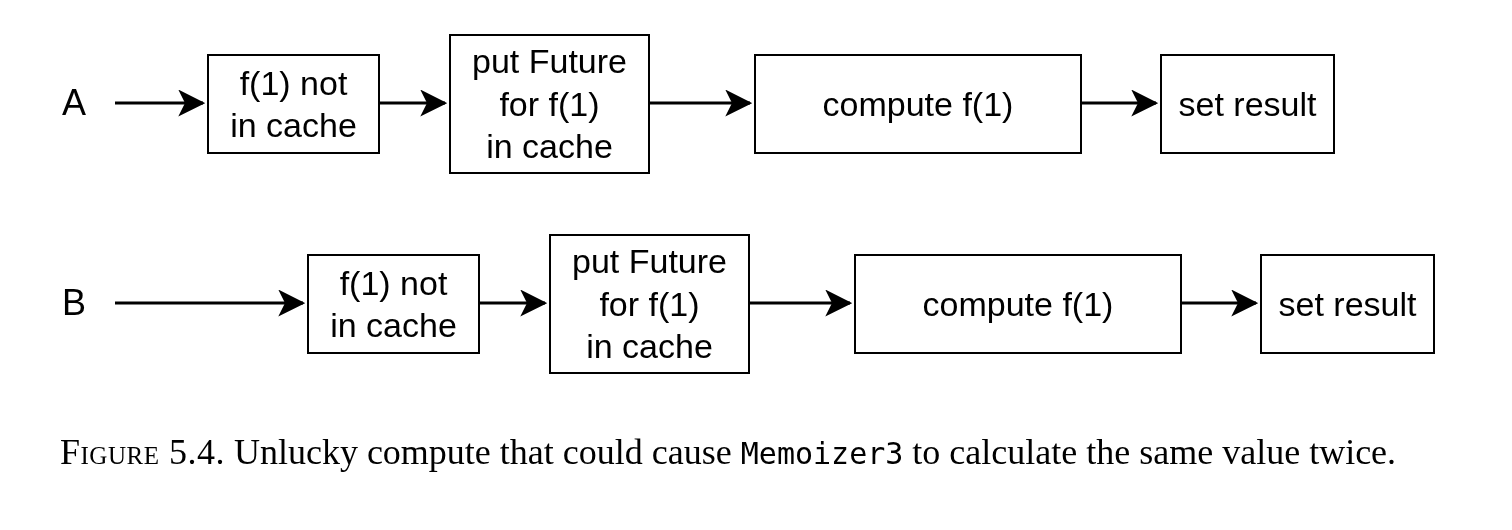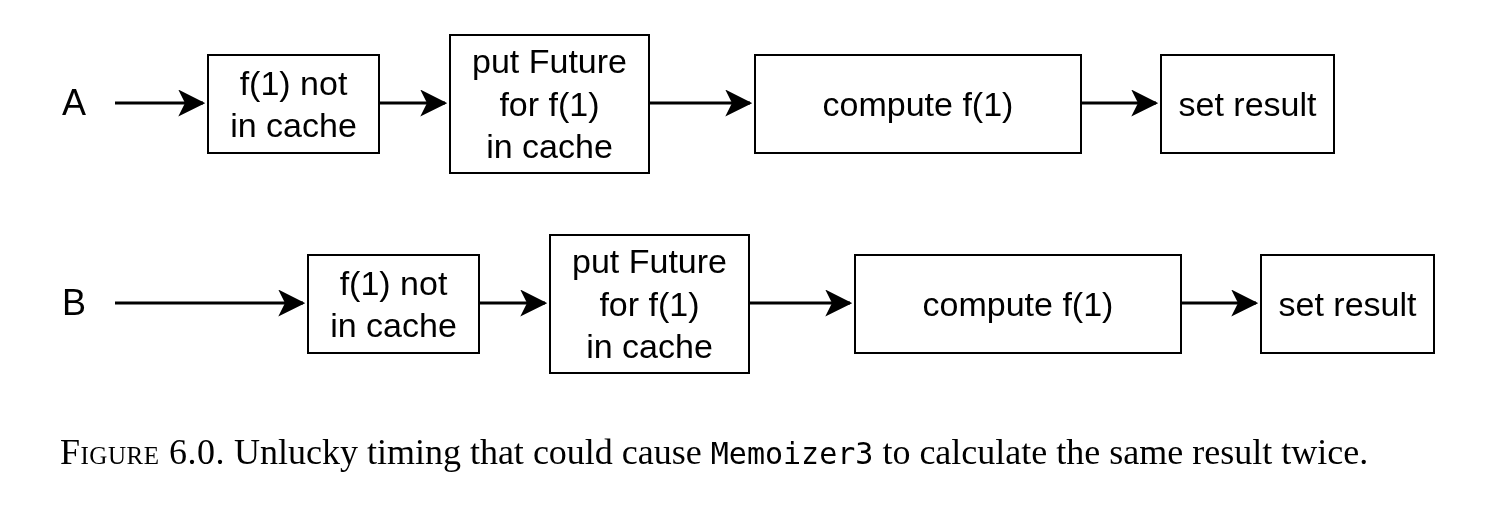--- a/index.html
+++ b/index.html
@@ -96,16 +96,16 @@
 
   <div class="box" style="left:307px; top:254px; width:173px; height:100px;">f(1) not<br>in cache</div>
 
   <div class="box" style="left:549px; top:234px; width:201px; height:140px;">put Future<br>for f(1)<br>in cache</div>
 
   <div class="box" style="left:854px; top:254px; width:328px; height:100px;">compute f(1)</div>
 
   <div class="box" style="left:1260px; top:254px; width:175px; height:100px;">set result</div>
 
   <div class="caption">
-    <span class="fig">Figure 6.0.</span><span>  Unlucky timing that could cause </span><span class="code">Memoizer3</span><span> to calculate the same result twice.</span>
+    <span class="fig">Figure 5.4.</span><span>  Unlucky compute that could cause </span><span class="code">Memoizer3</span><span> to calculate the same value twice.</span>
   </div>
 
 </div>
 
 </body></html>

